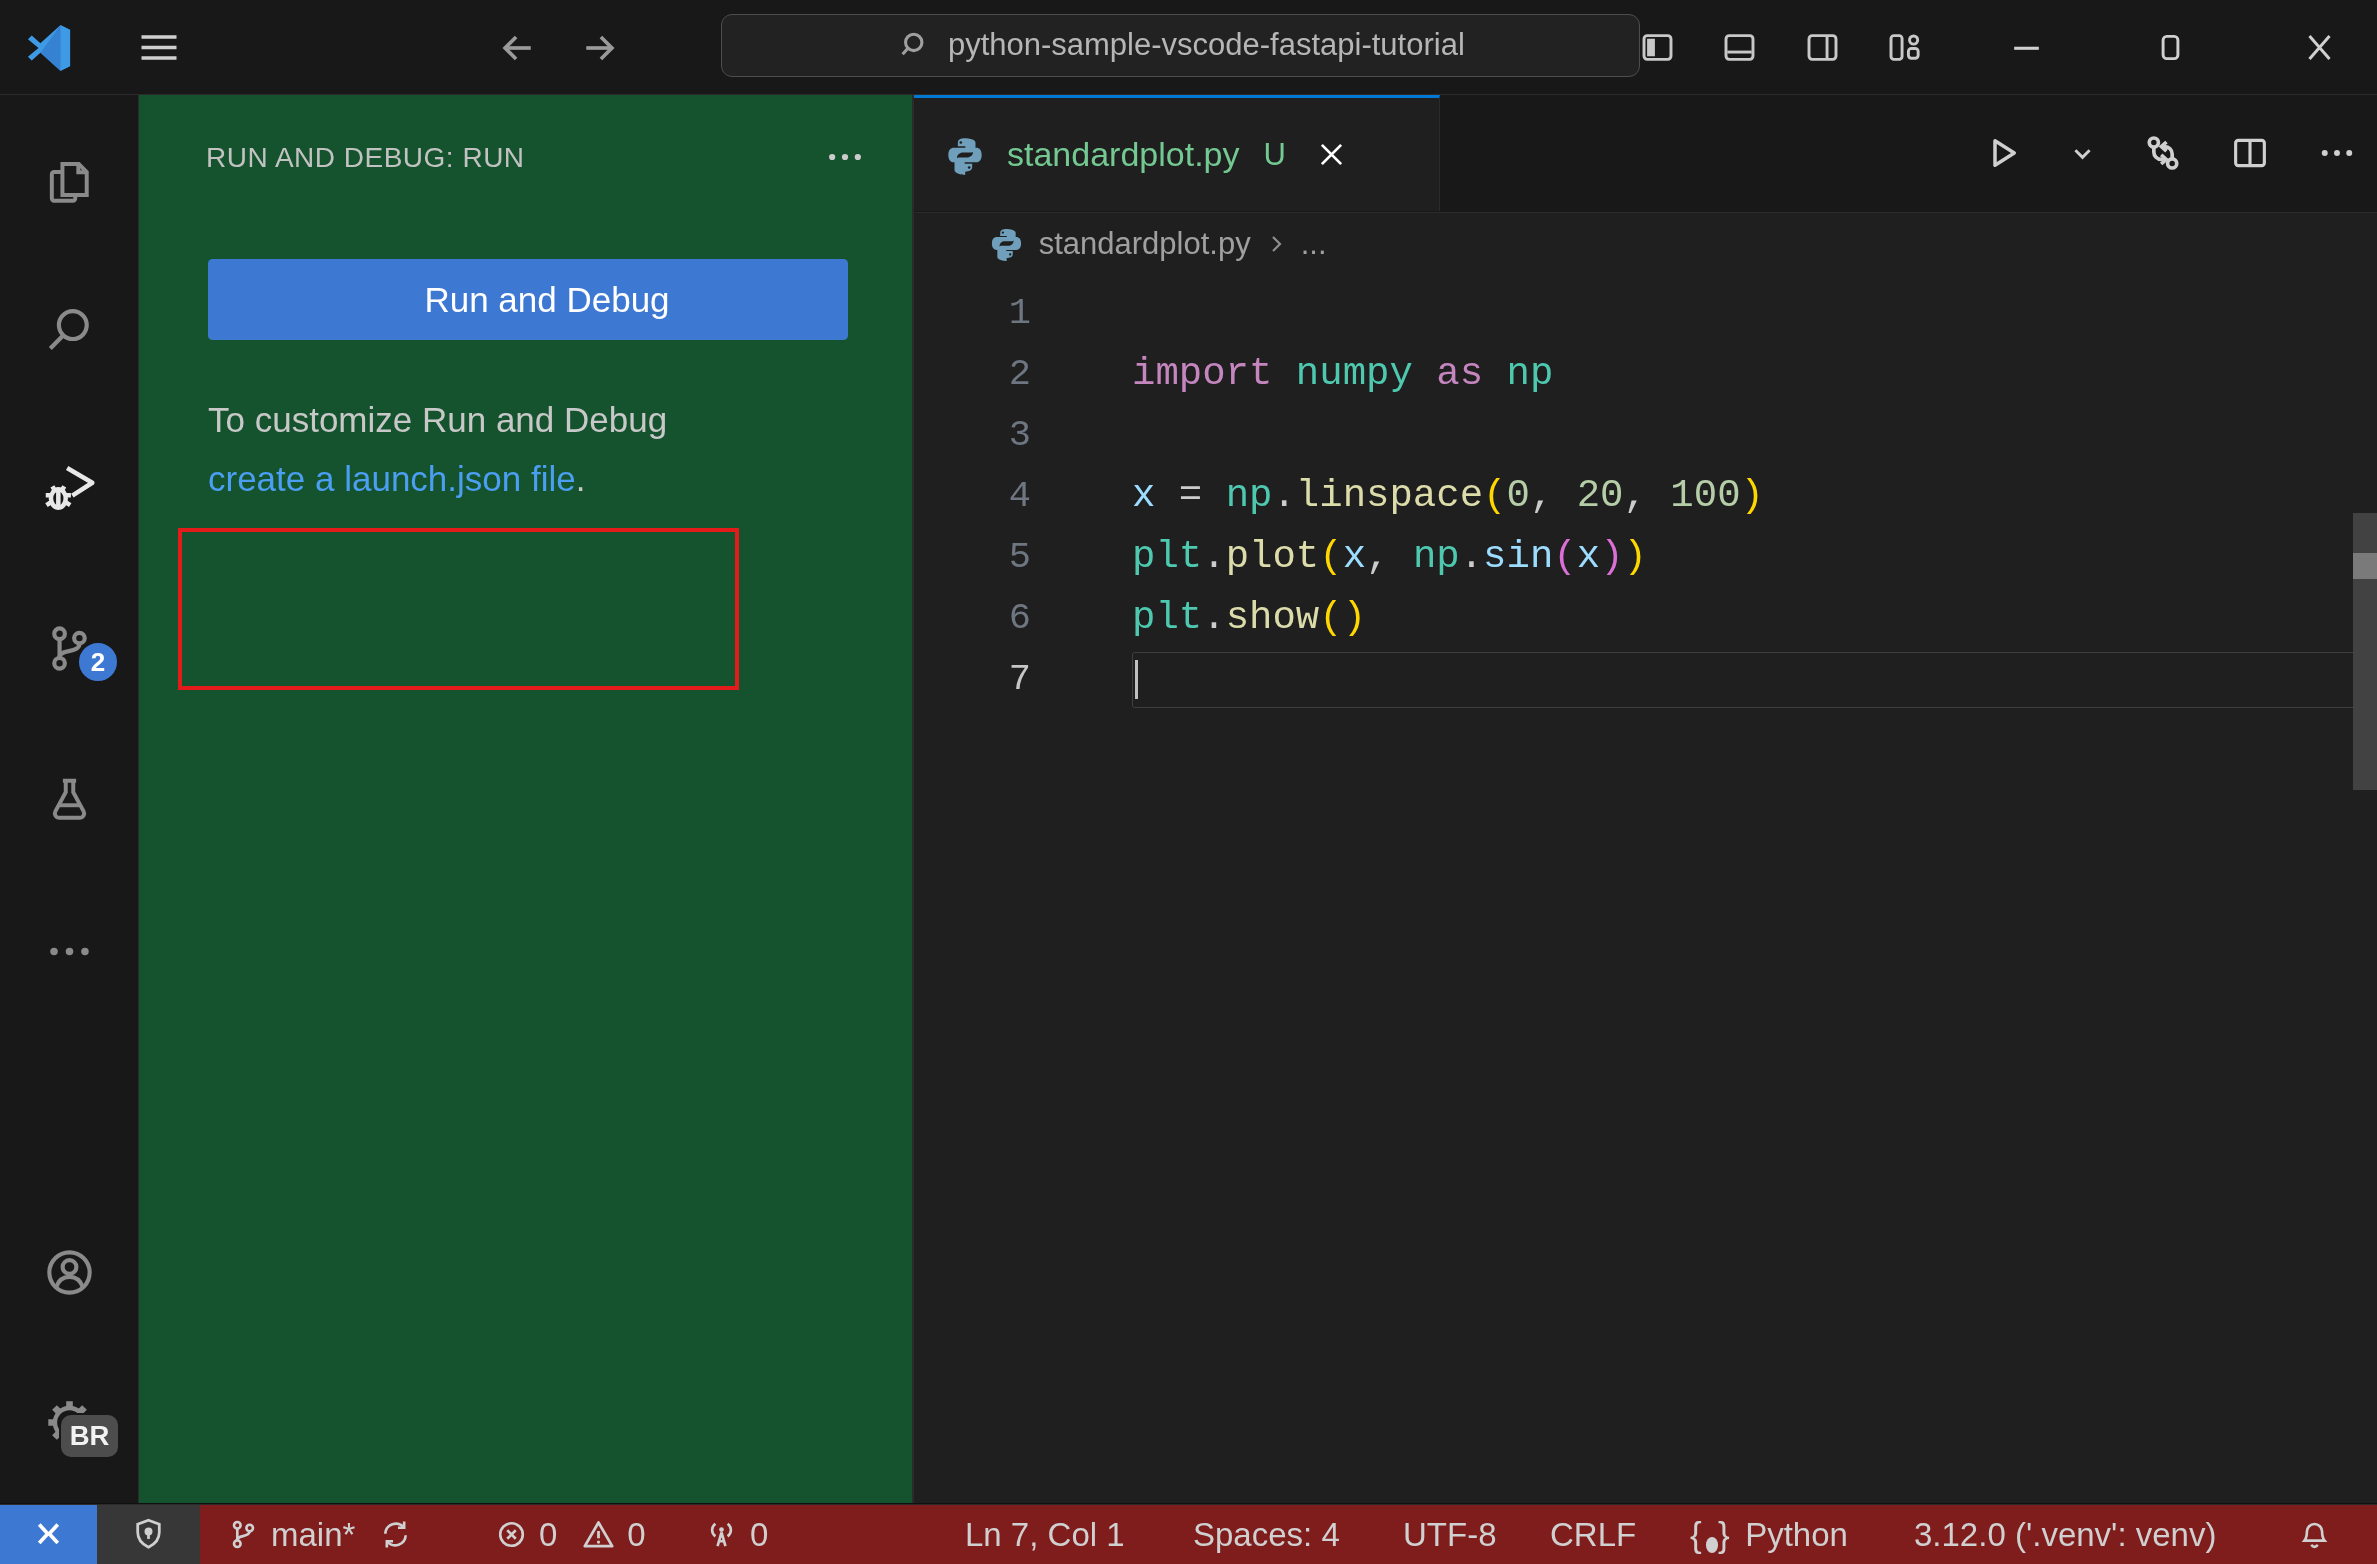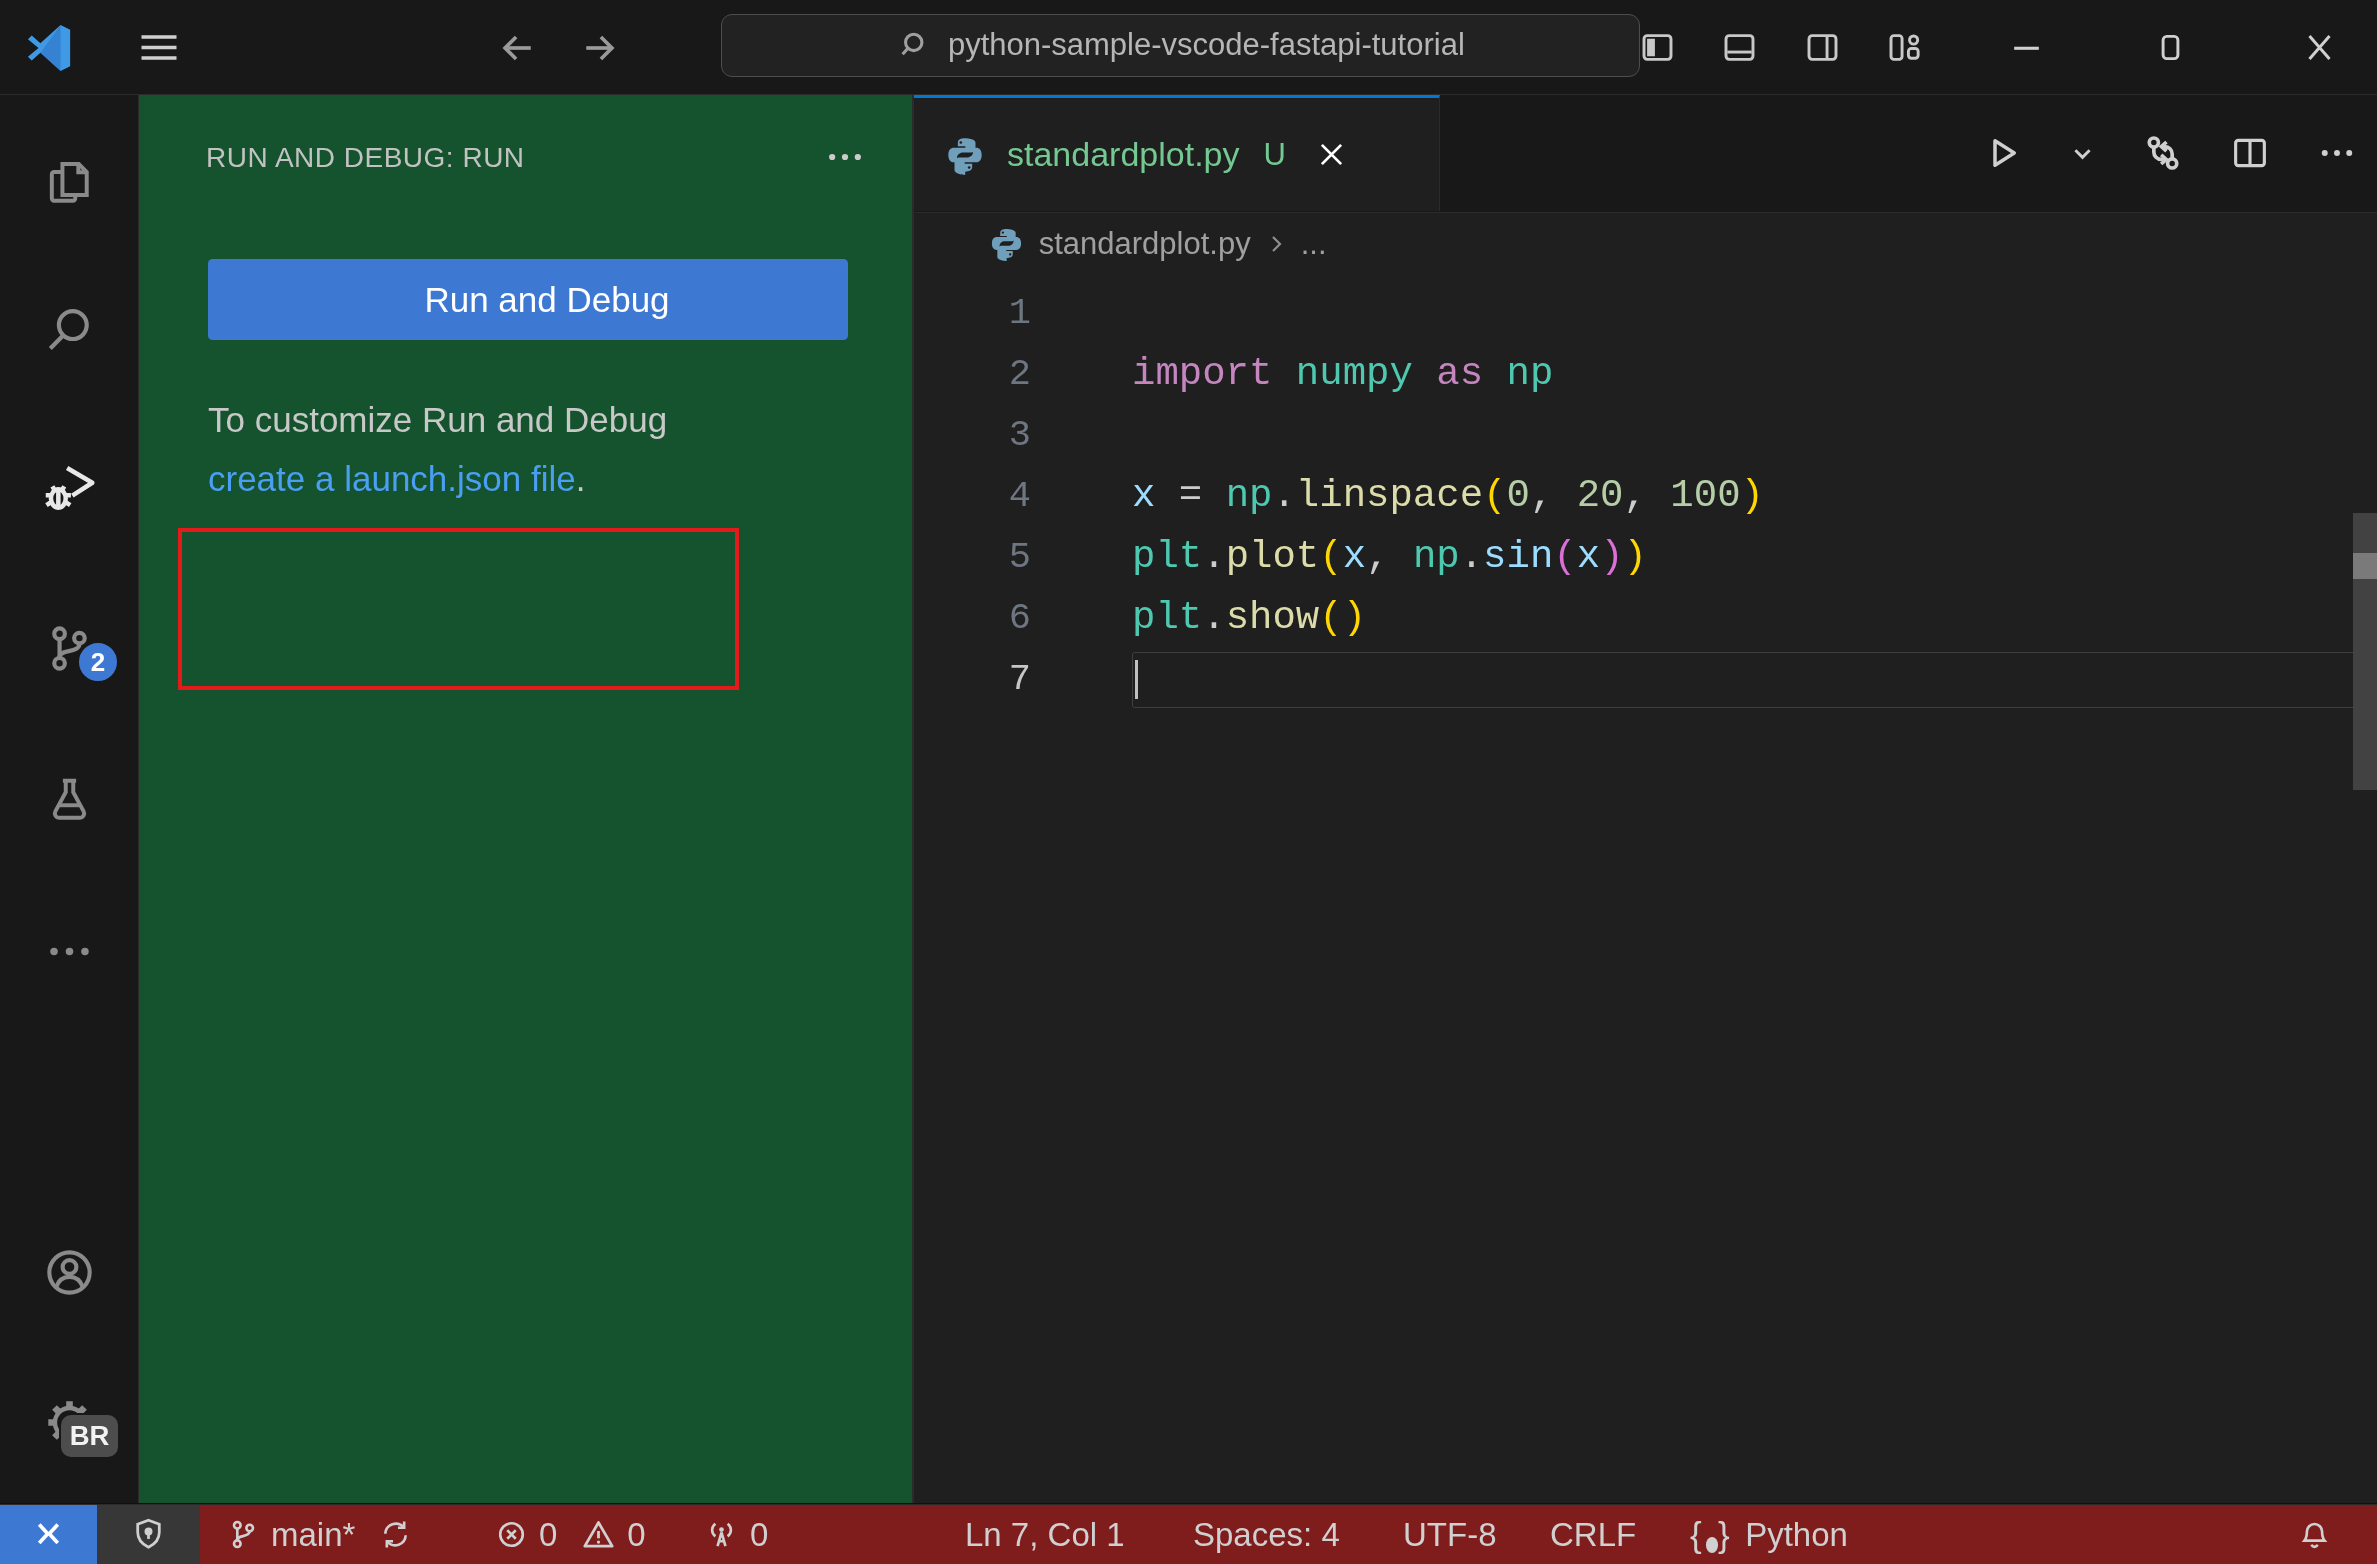--- a/index.html
+++ b/index.html
@@ -362,20 +362,21 @@
     <span>0</span>
   </div>
   <div class="abs sitem" style="left:965px">Ln 7, Col 1</div>
   <div class="abs sitem" style="left:1193px">Spaces: 4</div>
   <div class="abs sitem" style="left:1403px">UTF-8</div>
   <div class="abs sitem" style="left:1550px">CRLF</div>
   <div class="abs sitem" style="left:1690px">
     <span class="braces">{ }<span class="dot"></span></span>
     <span>Python</span>
   </div>
+  <div class="abs sitem" style="left:1914px">3.12.0 ('.venv': venv)</div>
   <div class="abs sitem" style="left:2297px">
     <svg width="35" height="35" viewBox="0 0 24 24" fill="none" stroke="#d0d0d0" stroke-width="1.8">
       <path d="M18.9 16.2c-1-1.2-1.7-2.9-1.7-6.2a5.2 5.2 0 0 0-10.4 0c0 3.3-.7 5-1.7 6.2z"></path>
       <path d="M10 19a2.1 2.1 0 0 0 4 0"></path>
     </svg>
   </div>
 </div>
 
 
 </body></html>

